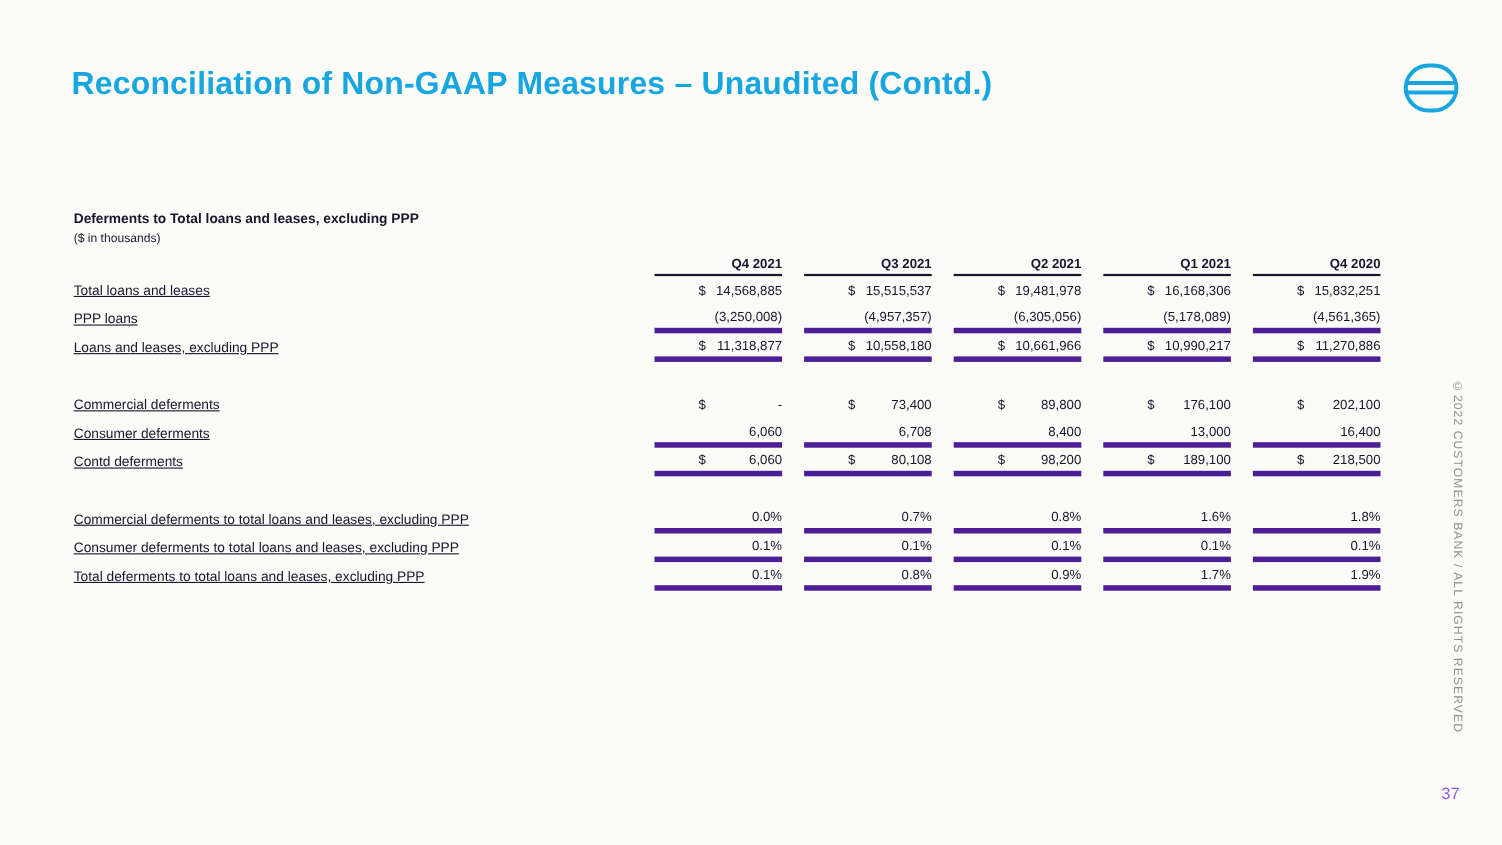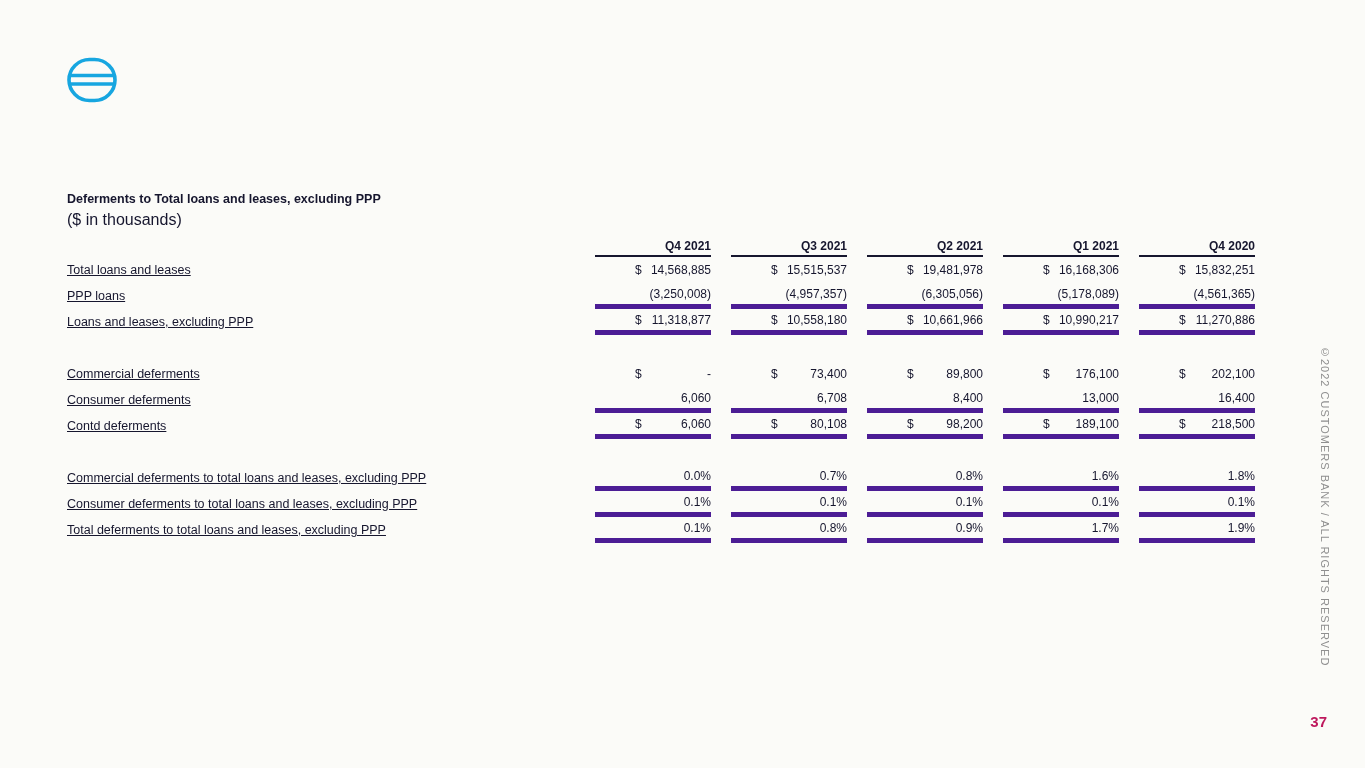--- a/index.html
+++ b/index.html
@@ -15,21 +15,21 @@
     position:absolute; top:54px; left:65px; right:37px;
     display:flex; justify-content:space-between; align-items:flex-start;
   }
   .slide-title {
     font-size:29px; font-weight:700; color:#17a6e0; letter-spacing:.2px; line-height:44px;
   }
   .logo { width:54px; height:48px; flex:0 0 auto; margin-top:2px; }
 
   .table-block { position:absolute; left:67px; top:192px; width:1188px; }
   .tbl-heading { font-size:12.5px; font-weight:700; }
-  .tbl-subheading { font-size:16px; margin-top:5px; }
+  .tbl-subheading { font-size:11px; margin-top:5px; }
 
   table.fin-table {
     margin-top:8px; border-collapse:collapse; table-layout:fixed; width:1188px;
   }
   .fin-table th, .fin-table td { padding:0; vertical-align:middle; }
   .fin-table .lbl { width:508px; text-align:left; font-size:12.5px;text-decoration:underline; }
   .fin-table .num { width:136px; }
   .cell {
     margin-left:20px; height:26px;
     display:flex; align-items:center;
@@ -42,29 +42,30 @@
   tr.rule .cell { border-bottom:5px solid #4c1d95; }
   tr.spacer td { height:26px; }
 
   .copyright {
     position:absolute; top:346px; right:34px;
     writing-mode:vertical-rl; text-orientation:mixed;
     font-size:11px; color:#8f8f8f; letter-spacing:1px; white-space:nowrap;
   }
   .page-number {
     position:absolute; right:38px; bottom:38px;
-    color:#be185d; font-size:15px; font-weight:700;
+    color:#8b5cf6; font-size:15px; font-weight:400;
   }
 </style>
 </head>
 <body>
 
 <div class="slide">
 
   <header class="slide-header">
+    <h1 class="slide-title">Reconciliation of Non-GAAP Measures – Unaudited (Contd.)</h1>
     <div class="logo">
       <svg width="54" height="48" viewBox="0 0 54 48" fill="none" xmlns="http://www.w3.org/2000/svg">
         <rect x="4" y="3.5" width="46" height="41" rx="20.5" stroke="#17a6e0" stroke-width="3.6" fill="none"></rect>
         <path d="M4 19.5 H50" stroke="#17a6e0" stroke-width="3.6"></path>
         <path d="M4 28 H50" stroke="#17a6e0" stroke-width="3.6"></path>
       </svg>
     </div>
   </header>
 
   <section class="table-block">

